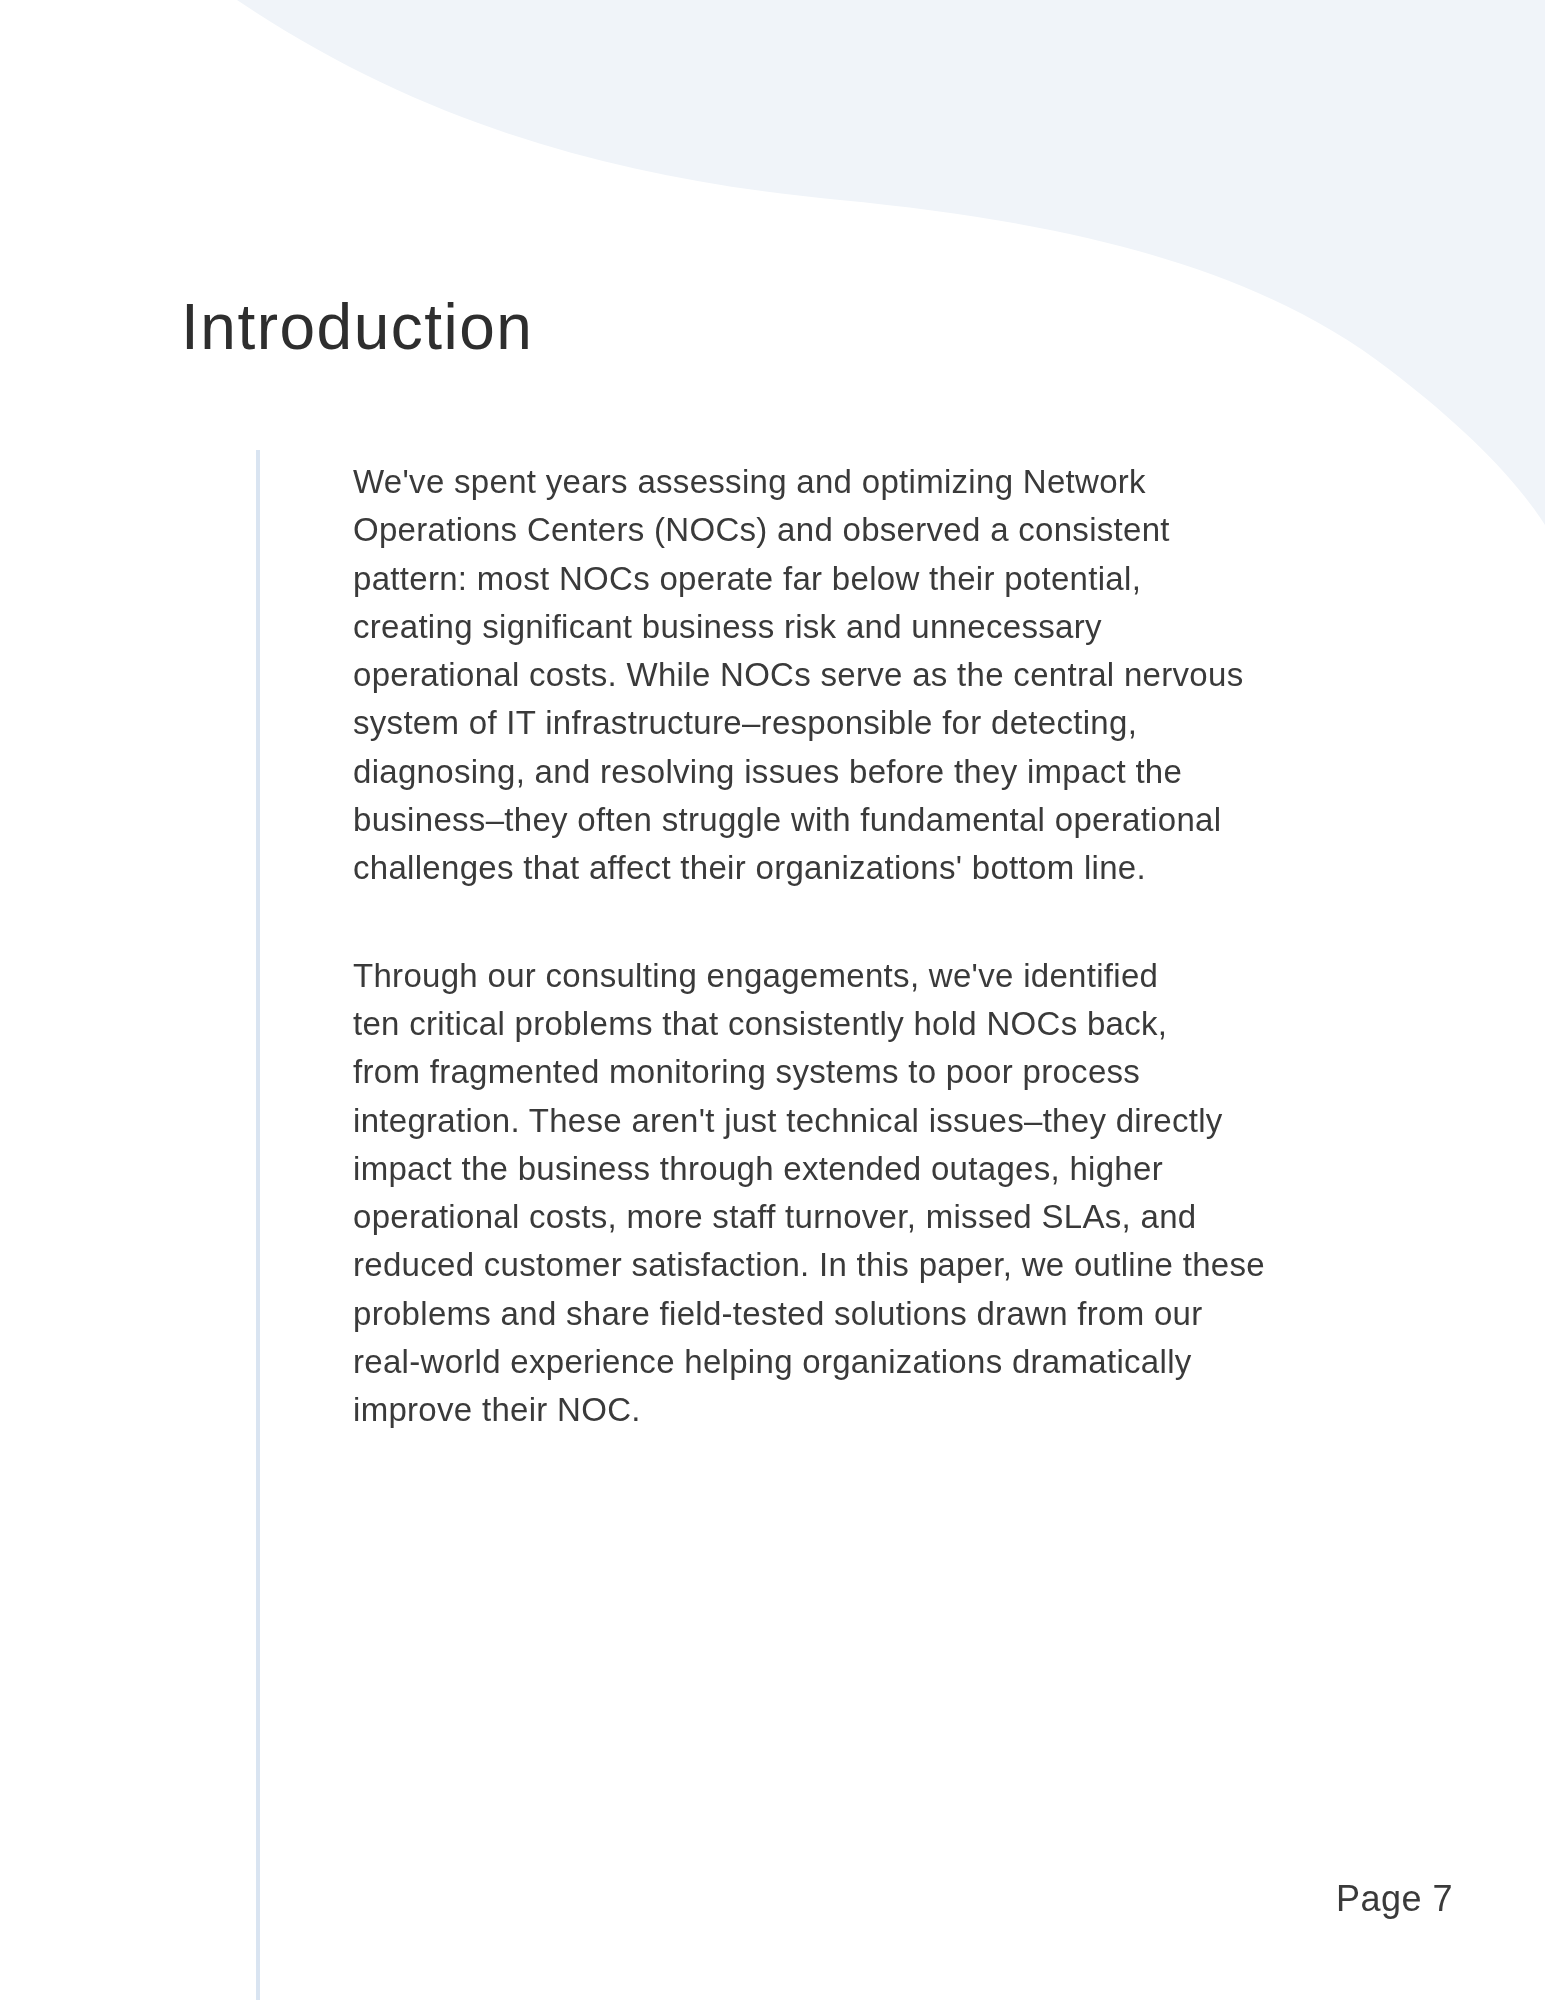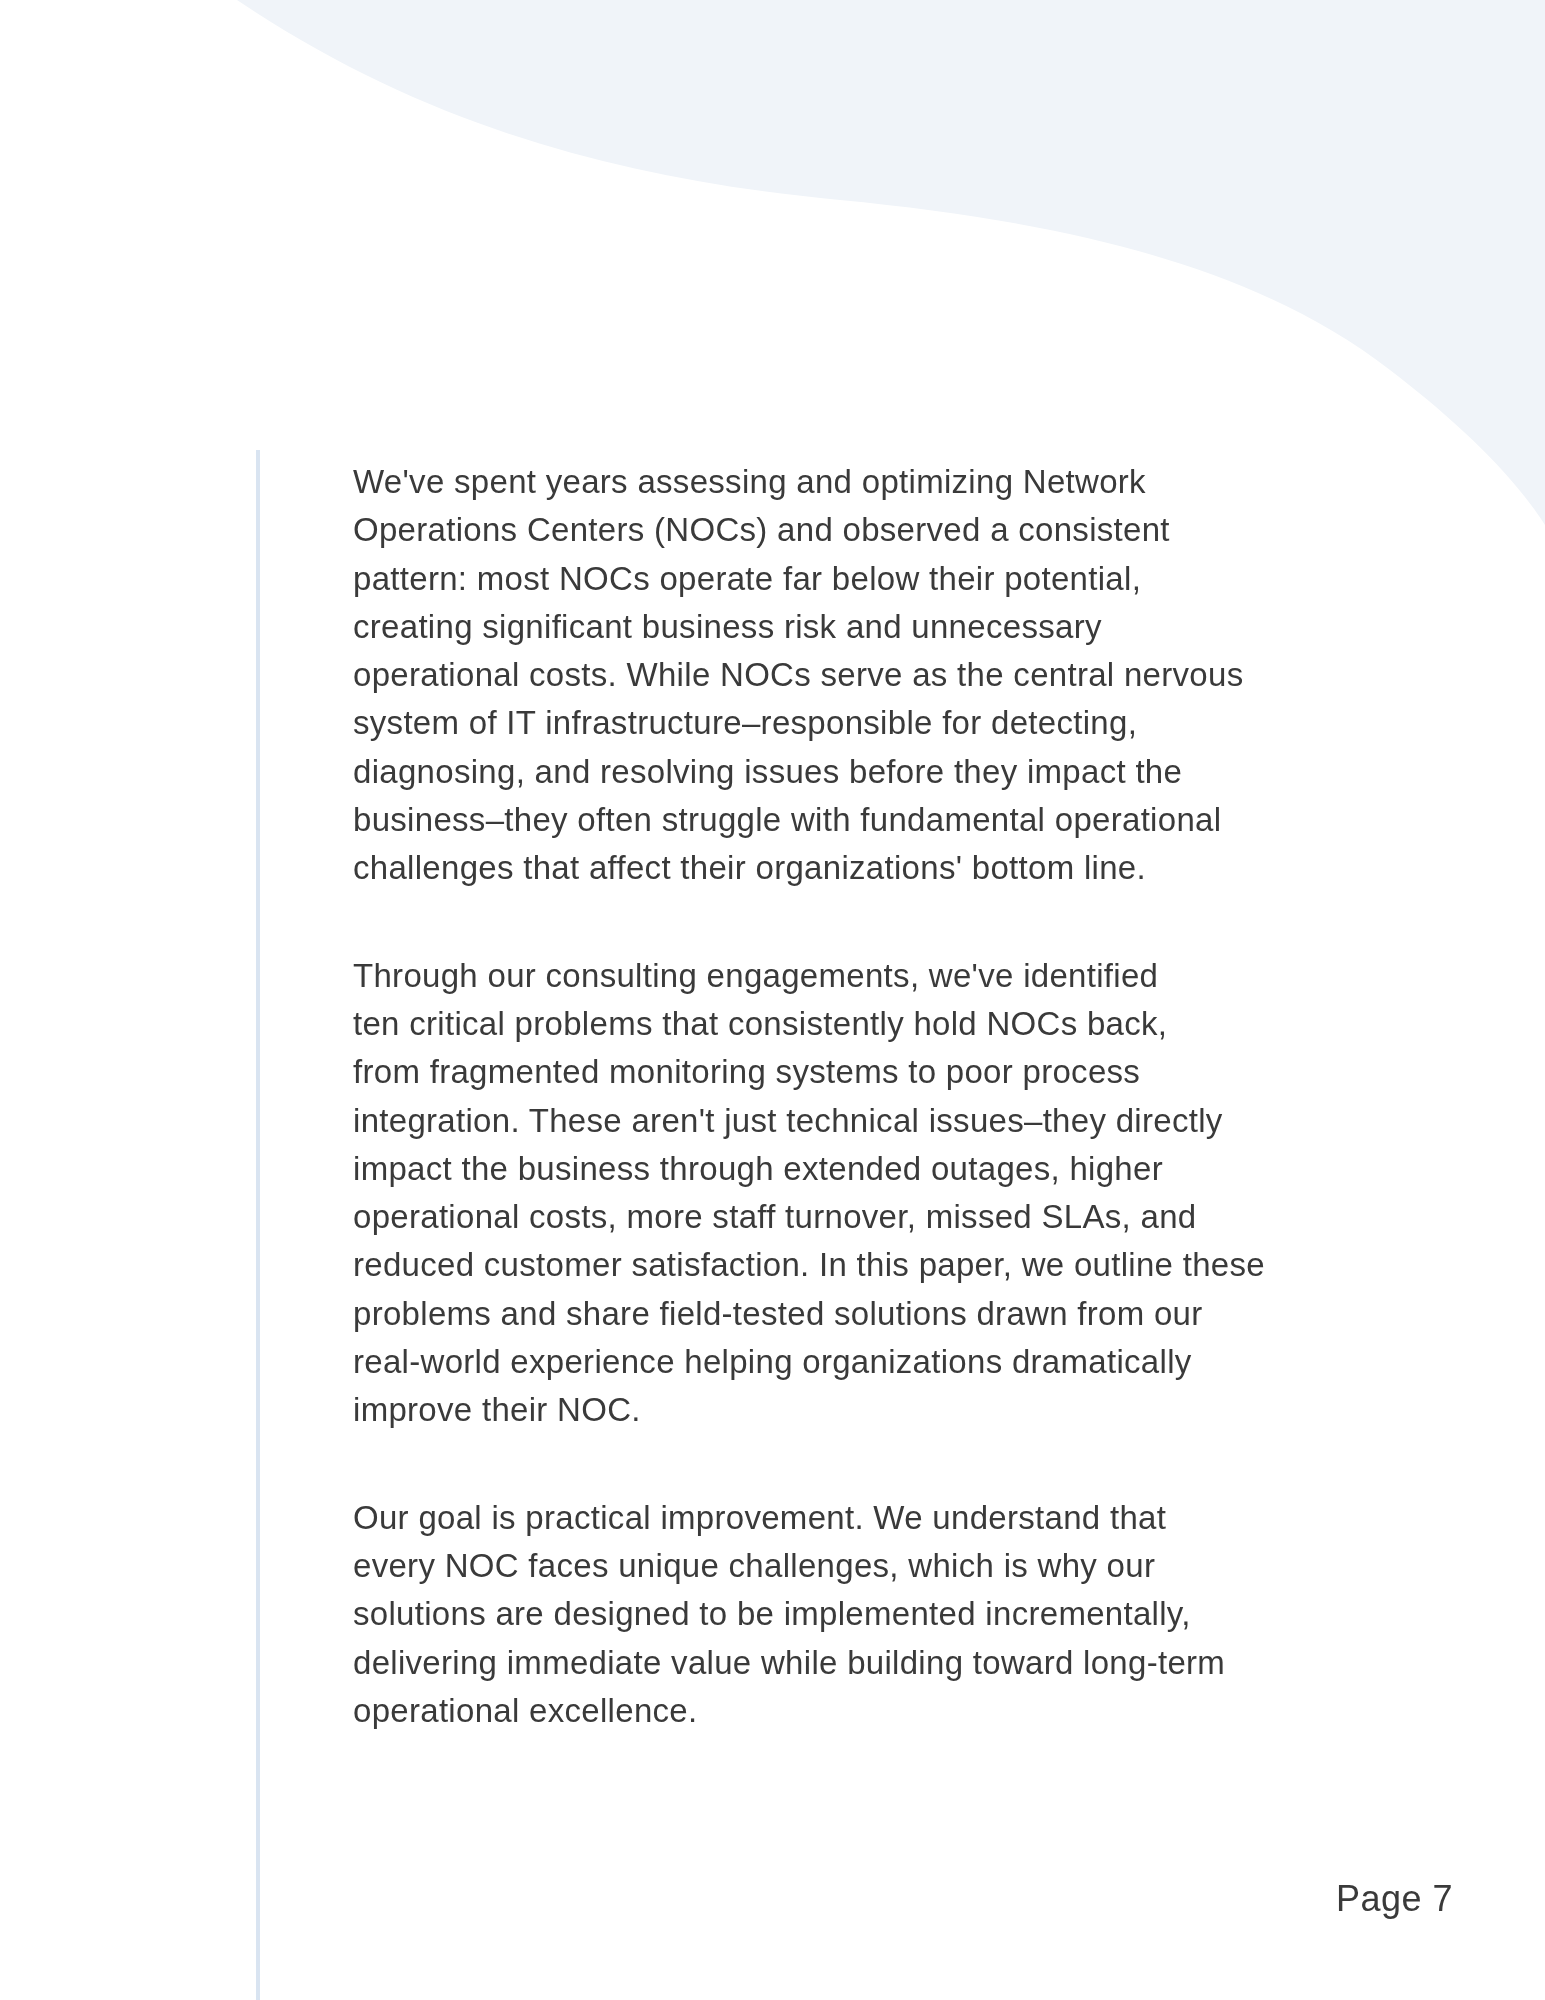--- a/index.html
+++ b/index.html
@@ -70,20 +70,21 @@
 <div class="page">
 
   <svg class="corner-blob" width="1545" height="560" viewBox="0 0 1545 560" aria-hidden="true">
     <path d="M 237 0
              C 430 130 630 180 840 200
              C 1080 223 1260 270 1390 370
              C 1450 416 1510 470 1545 525
              L 1545 0 Z" fill="#f0f4f9"></path>
   </svg>
 
+  <h1 class="page-title">Introduction</h1>
 
   <div class="accent-rule"></div>
 
   <div class="body-copy">
     <p>We've spent years assessing and optimizing Network
 Operations Centers (NOCs) and observed a consistent
 pattern: most NOCs operate far below their potential,
 creating significant business risk and unnecessary
 operational costs. While NOCs serve as the central nervous
 system of IT infrastructure–responsible for detecting,
@@ -93,22 +94,17 @@
     <p>Through our consulting engagements, we've identified
 ten critical problems that consistently hold NOCs back,
 from fragmented monitoring systems to poor process
 integration. These aren't just technical issues–they directly
 impact the business through extended outages, higher
 operational costs, more staff turnover, missed SLAs, and
 reduced customer satisfaction. In this paper, we outline these
 problems and share field-tested solutions drawn from our
 real-world experience helping organizations dramatically
 improve their NOC.</p>
-    <p>Our goal is practical improvement. We understand that
-every NOC faces unique challenges, which is why our
-solutions are designed to be implemented incrementally,
-delivering immediate value while building toward long-term
-operational excellence.</p>
   </div>
 
   <div class="page-number">Page 7</div>
 
 </div>
 
 </body></html>

